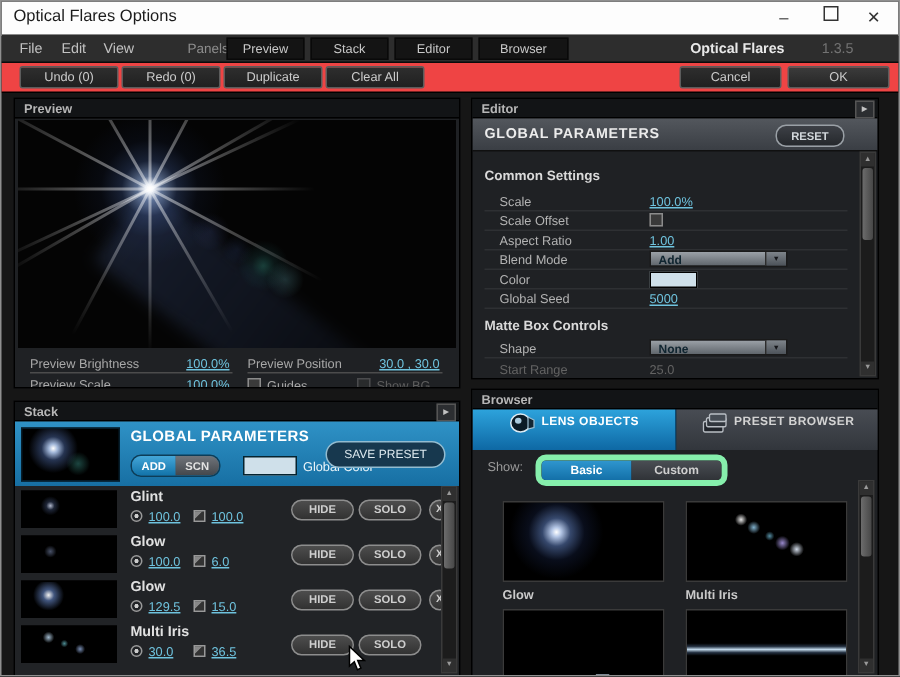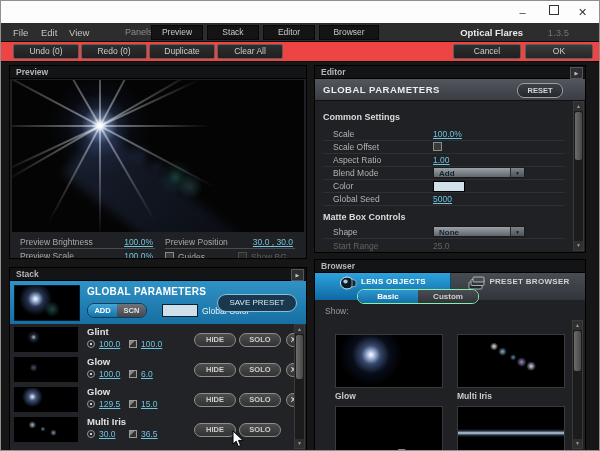--- a/index.html
+++ b/index.html
@@ -93,21 +93,21 @@
   .dd-arrow{position:absolute;right:0;top:0;bottom:0;width:13px;background:linear-gradient(#7e848a,#4d535a);
             border-left:1px solid #2c2c2c;color:#15161a;font-size:5px;text-align:center;line-height:11px;}
   .ed-swatch{position:absolute;left:110px;top:2px;width:30px;height:9px;background:var(--swatch);border:1px solid #000;}
   .dim{color:#636363 !important;text-decoration:none !important;}
   
   .tab{position:absolute;top:13px;height:27px;box-sizing:border-box;text-align:center;}
   .tab .tlabel{font-size:8px;font-weight:bold;letter-spacing:.3px;vertical-align:3px;}
   .tab.active{background:linear-gradient(#2da3dc,#0e68a4);color:#fff;border-right:1px solid #0a4a74;}
   .tab.inactive{background:linear-gradient(#484c53,#32363c);color:#d3d3d3;}
   .show-label{position:absolute;left:10px;top:46px;font-size:8.5px;color:#9b9b9b;text-align:center;}
-  .show-group{position:absolute;left:42px;top:29px;width:120px;height:13px;border:1px solid #86efac;border-radius:7px;overflow:hidden;display:flex;}
+  .show-group{position:absolute;left:42px;top:43px;width:120px;height:13px;border:4px solid #86efac;border-radius:7px;overflow:hidden;display:flex;}
   .show-group .opt{flex:1;font-size:8px;font-weight:bold;text-align:center;line-height:13px;}
   .show-group .on{background:linear-gradient(#2f96cf,#1370a8);color:#fff;}
   .show-group .off{background:linear-gradient(#4a4e54,#303337);color:#cfcfcf;}
   .thumb{position:absolute;width:106px;height:52px;background-color:#000;border:1px solid #3a3a3a;}
   .thumb-label{position:absolute;font-size:8.5px;font-weight:bold;color:#cacaca;}
   .glow-bg{background-image:radial-gradient(circle at 33% 38%, #fff 0%, rgba(200,220,255,.9) 4%, rgba(120,160,240,.45) 12%, rgba(60,90,180,.15) 24%, transparent 40%);}
   .multiiris-bg{background-image:
       radial-gradient(circle at 34% 22%, rgba(255,255,255,.9) 0%, transparent 5%),
       radial-gradient(circle at 42% 32%, rgba(160,220,255,.8) 0%, transparent 6%),
       radial-gradient(circle at 52% 43%, rgba(120,200,230,.7) 0%, transparent 5%),
@@ -123,20 +123,21 @@
       radial-gradient(circle at 45% 48%, rgba(110,200,210,.7) 0%, transparent 7%),
       radial-gradient(circle at 62% 64%, rgba(170,200,255,.7) 0%, transparent 8%);}
   .cursor{position:absolute;z-index:50;}
 </style>
 </head>
 <body>
 
 <div class="win">
 
   <div class="titlebar">
+    <span class="title">Optical Flares Options</span>
     <span class="winctl min"><span>–</span></span>
     <span class="winctl max"><span class="maxbox"></span></span>
     <span class="winctl close"><span>✕</span></span>
   </div>
 
   <div class="menubar">
     <span class="menu-item" style="left:12px">File</span>
     <span class="menu-item" style="left:40px">Edit</span>
     <span class="menu-item" style="left:68px">View</span>
     <span class="panels-label">Panels:</span>

